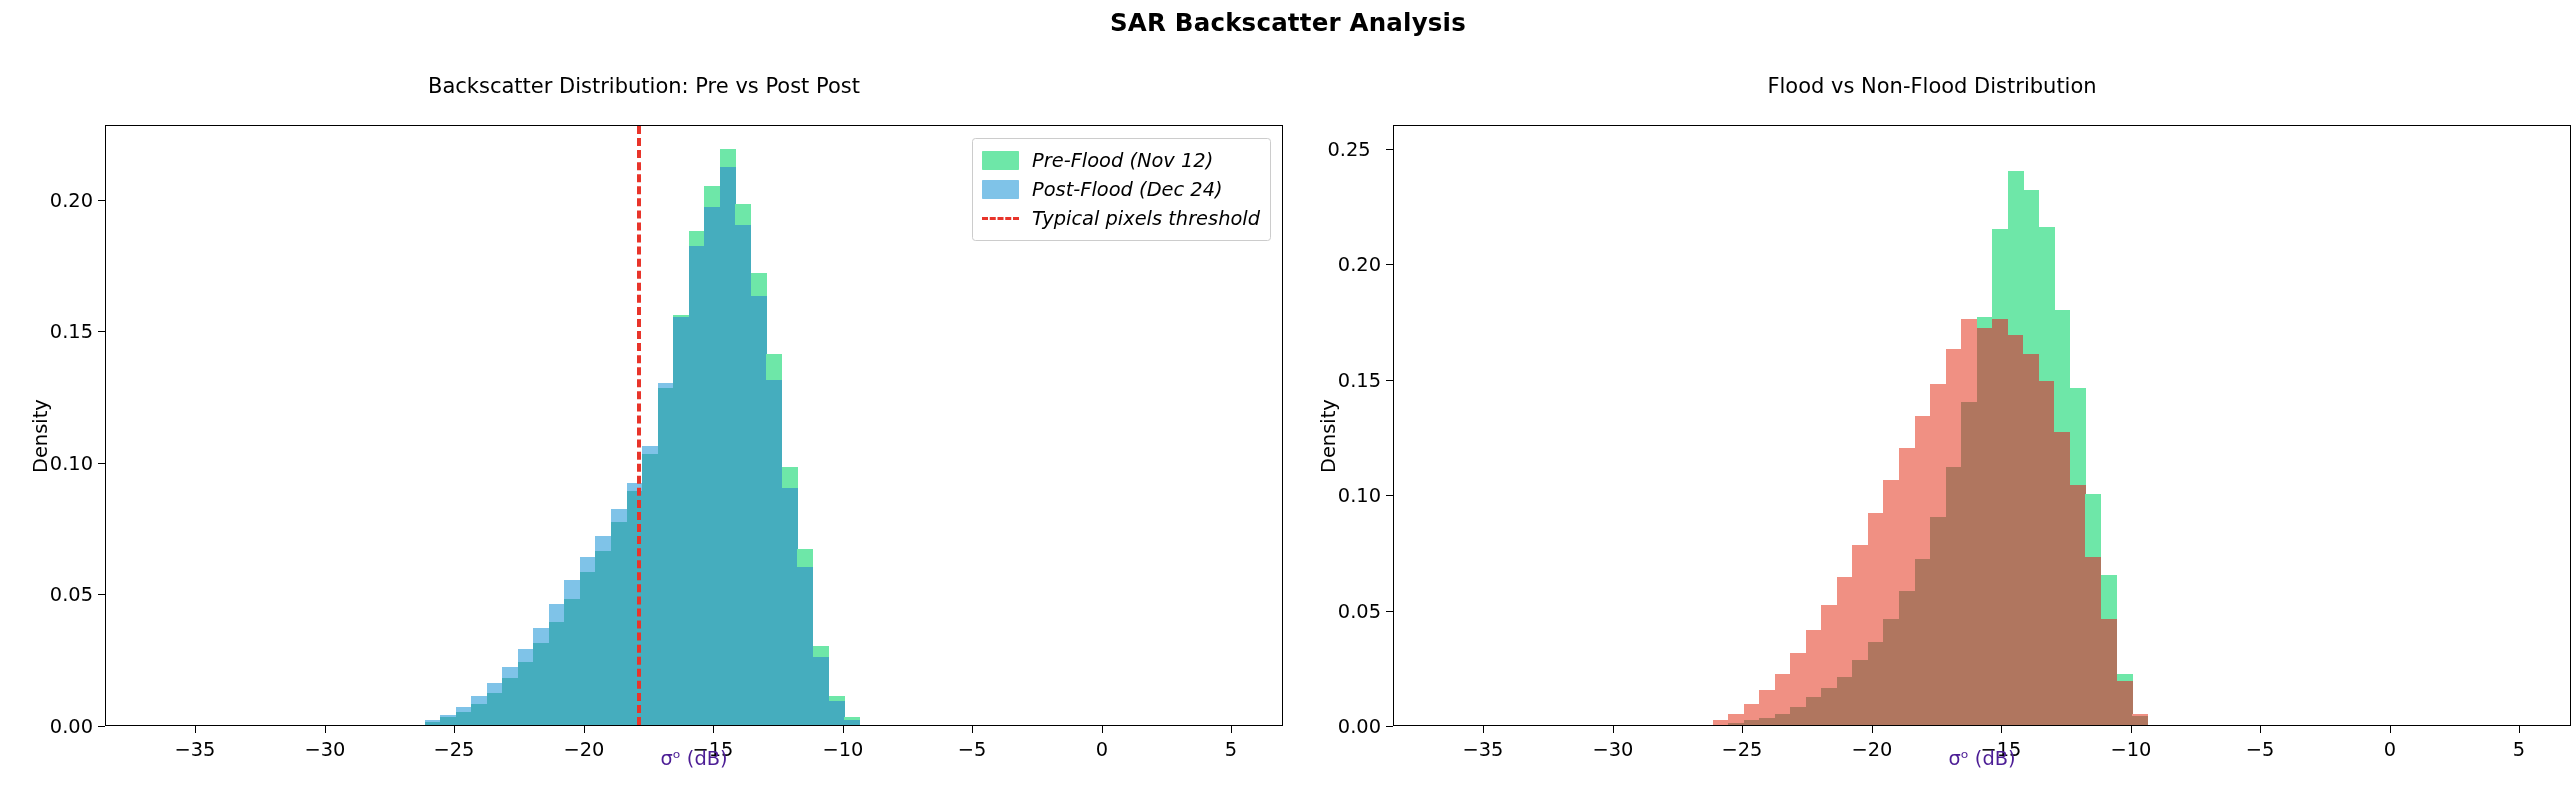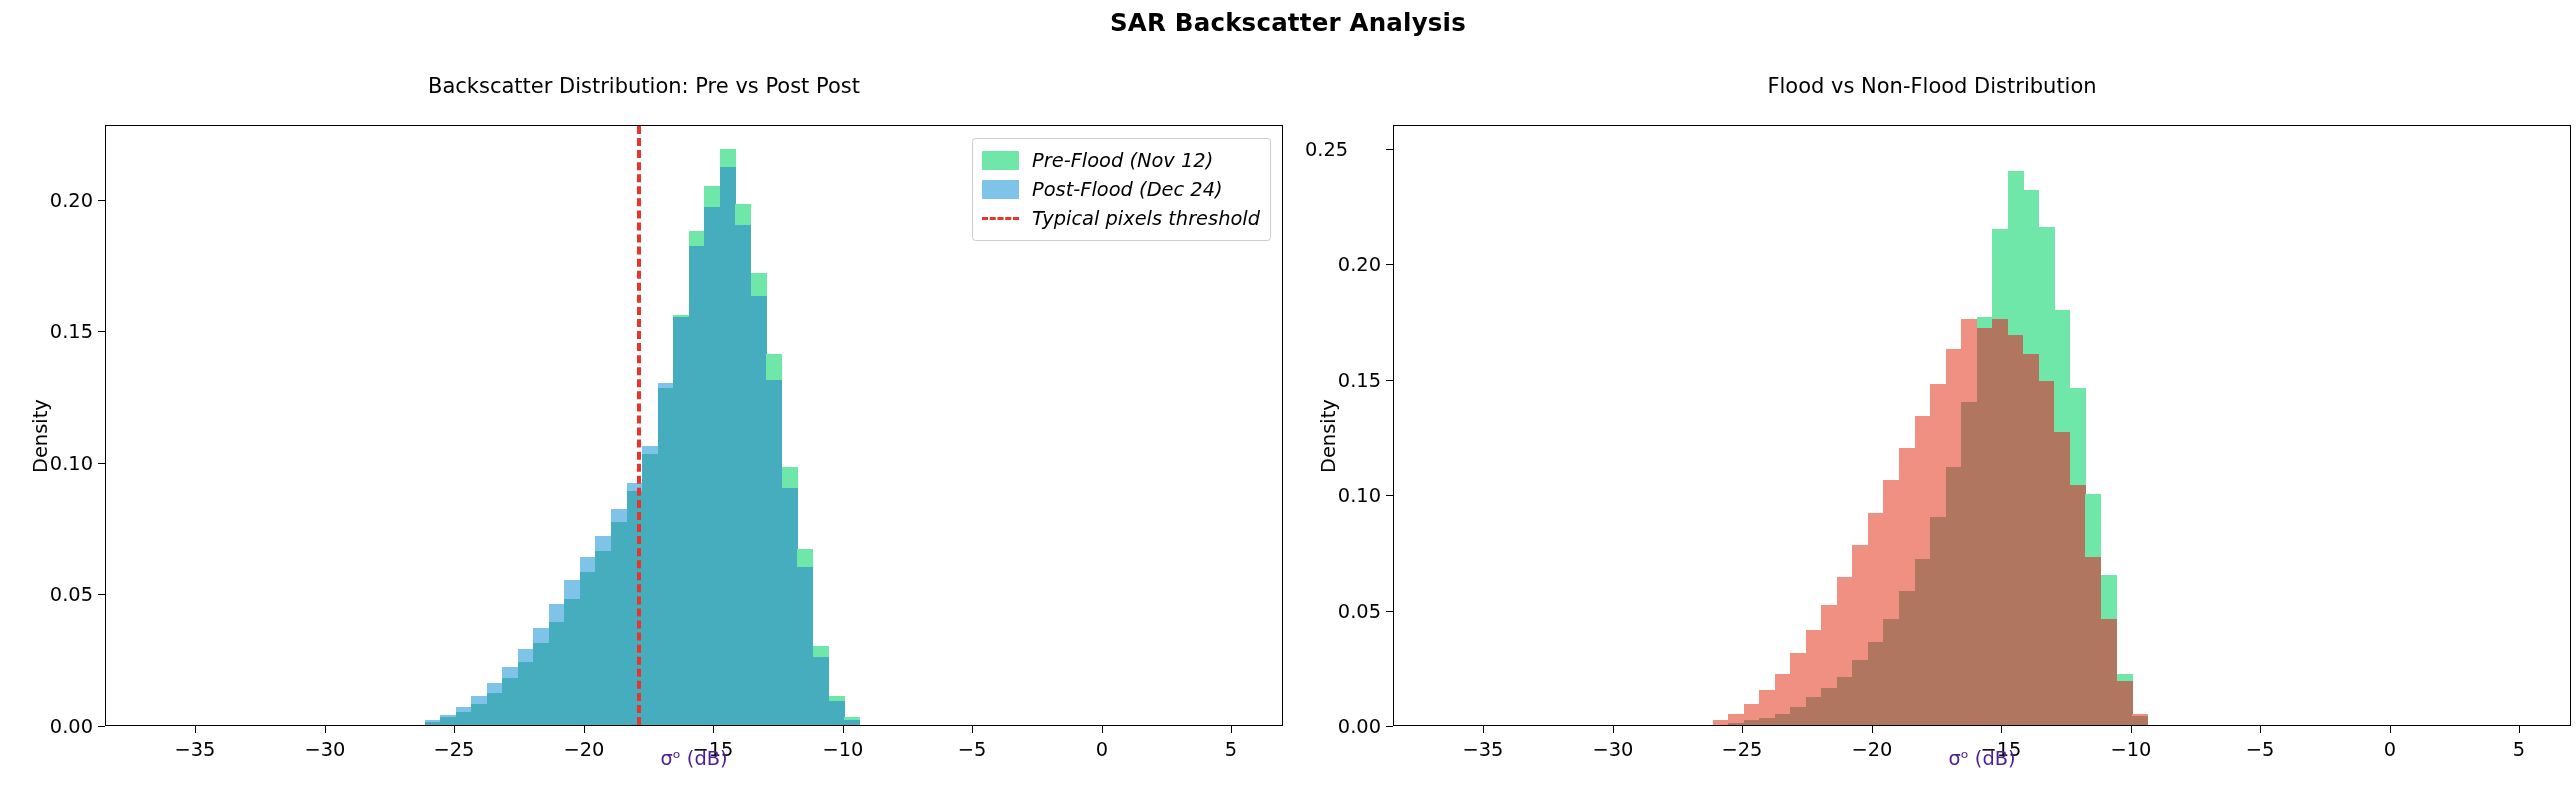--- a/index.html
+++ b/index.html
@@ -296,21 +296,21 @@
         <div class="ticklabel-y" style="left: 17px; width: 76px; top: 726px; text-align: right;">0.00</div>
         <div class="tick-y" style="left: 98px; top: 611px;"></div>
         <div class="ticklabel-y" style="left: 17px; width: 76px; top: 611px; text-align: right;">0.05</div>
         <div class="tick-y" style="left: 98px; top: 495px;"></div>
         <div class="ticklabel-y" style="left: 17px; width: 76px; top: 495px; text-align: right;">0.10</div>
         <div class="tick-y" style="left: 98px; top: 380px;"></div>
         <div class="ticklabel-y" style="left: 17px; width: 76px; top: 380px; text-align: right;">0.15</div>
         <div class="tick-y" style="left: 98px; top: 264px;"></div>
         <div class="ticklabel-y" style="left: 17px; width: 76px; top: 264px; text-align: right;">0.20</div>
         <div class="tick-y" style="left: 98px; top: 149px;"></div>
-        <div class="ticklabel-y" style="left: 17px; width: 76px; top: 149px; text-align: left;">0.25</div>
+        <div class="ticklabel-y" style="left: 23px; width: 76px; top: 149px; text-align: center;">0.25</div>
       </div>
 
     <div class="axislabel-x" id="xlabel-right" style="left:105px;top:747px;">σᵒ (dB)</div>
     <div class="axislabel-y" id="ylabel-right" style="left:29px;top:473px;">Density</div>
 
   </div>
 
 </div>
 
 

